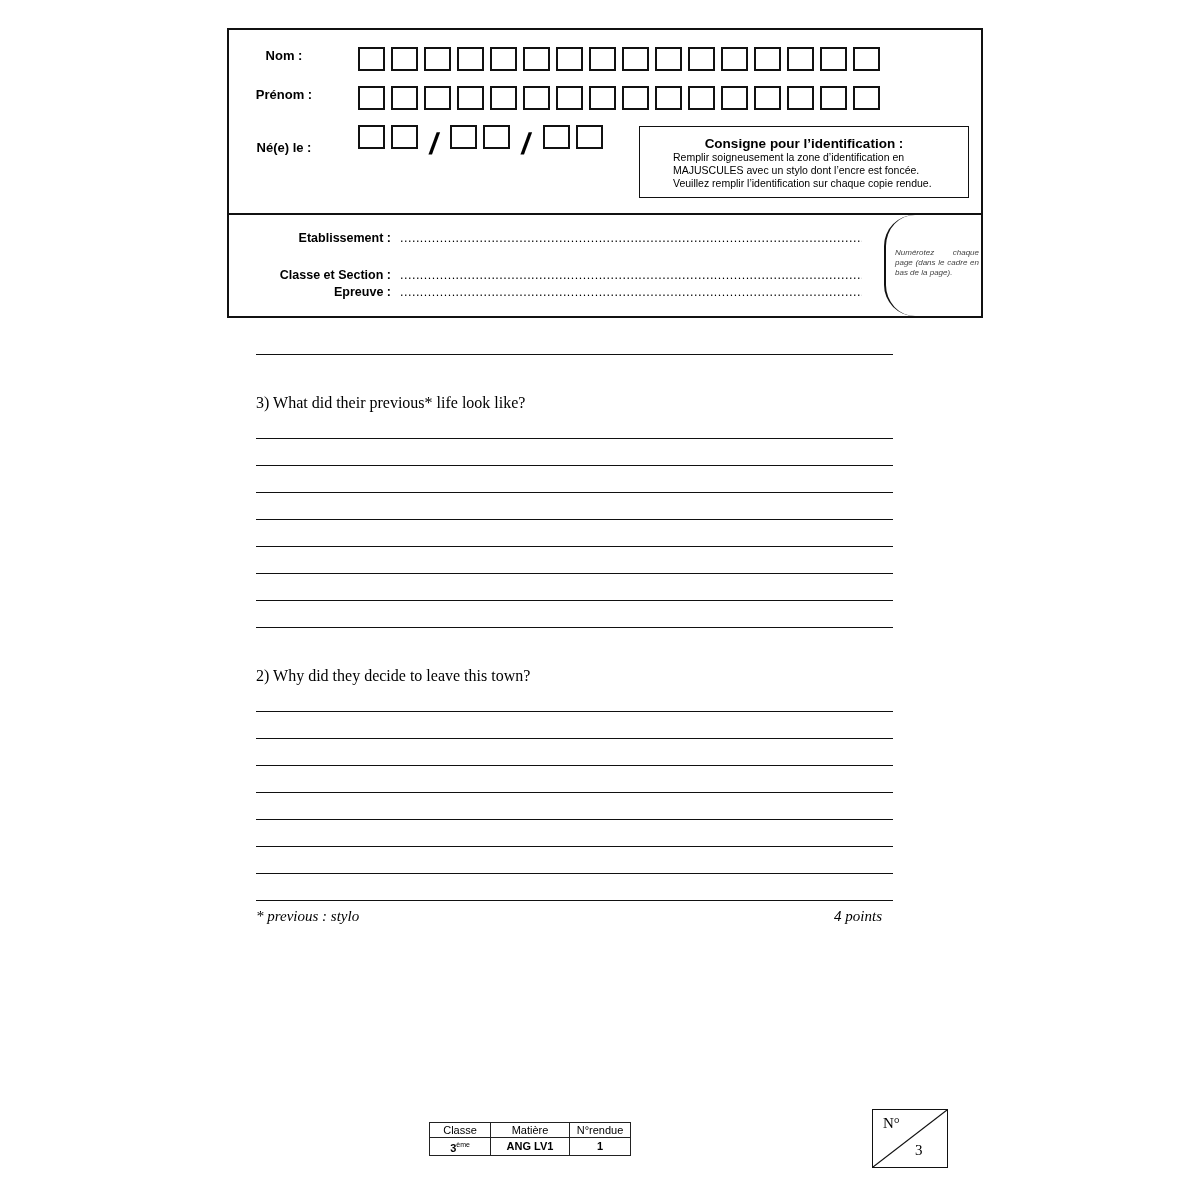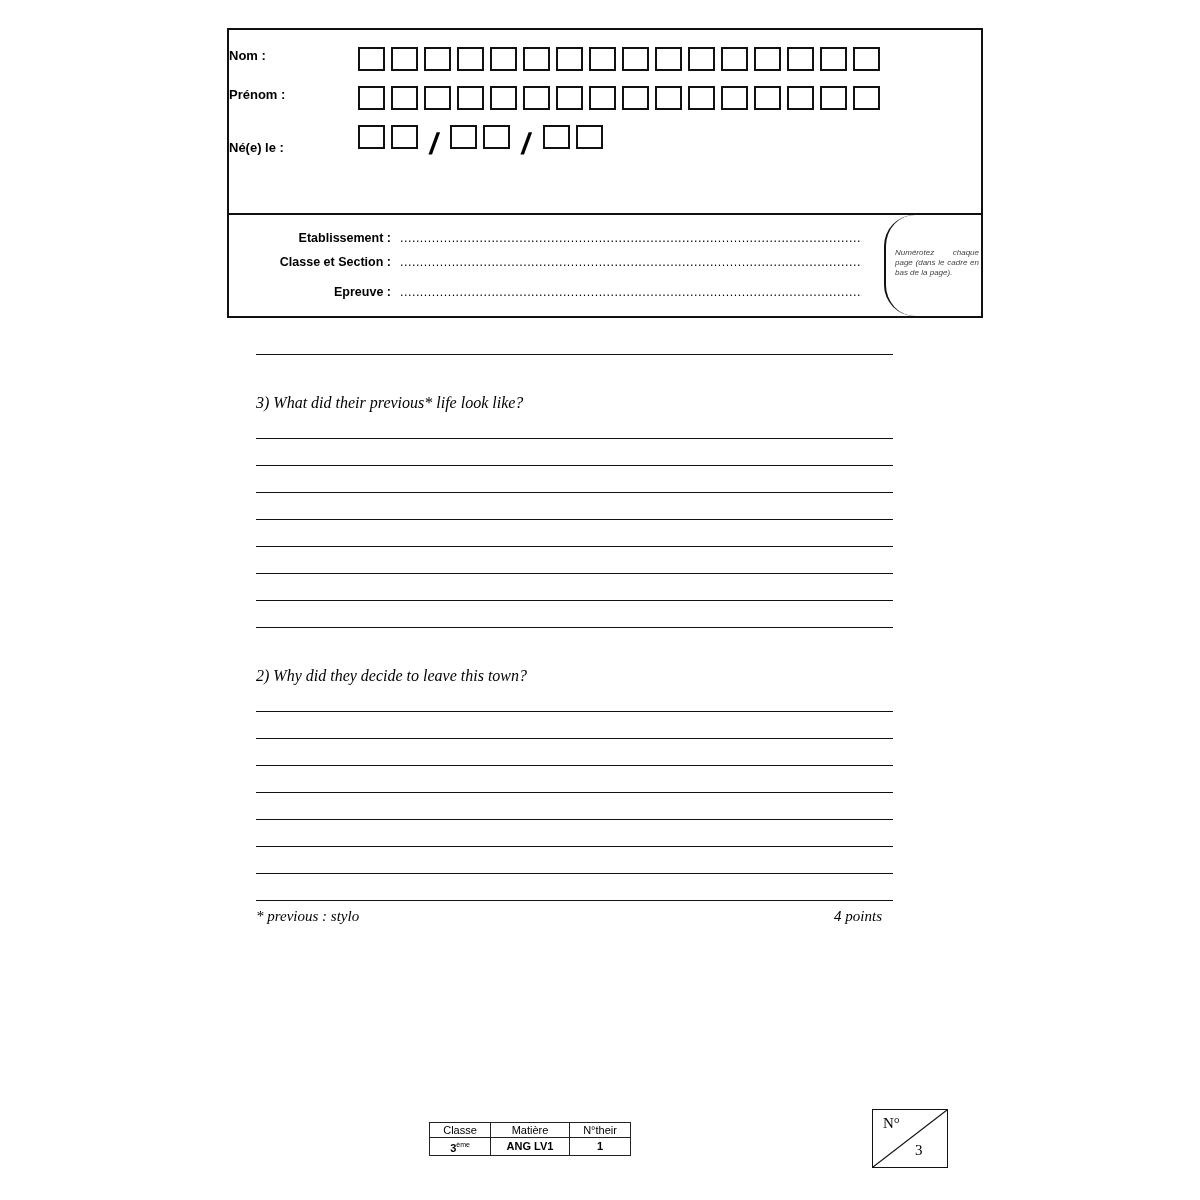--- a/index.html
+++ b/index.html
@@ -4,37 +4,37 @@
 <style>
   html, body { margin: 0; padding: 0; background: #ffffff; }
   body { width: 1200px; height: 1200px; position: relative; overflow: hidden; color: #000; }
   .sans { font-family: "Liberation Sans", "DejaVu Sans", sans-serif; }
   .serif { font-family: "Liberation Serif", "DejaVu Serif", serif; }
 
   
   .id-frame { position: absolute; left: 227px; top: 28px; width: 752px; height: 286px; border: 2.5px solid #111; box-sizing: content-box; }
   .id-top { position: absolute; left: 0; top: 0; width: 752px; height: 183px; border-bottom: 2.5px solid #111; }
   .id-bottom { position: absolute; left: 0; top: 185px; width: 752px; height: 105px; }
-  .row-label { position: absolute; font-weight: bold; font-size: 13px; text-align: left; width: 110px; }
+  .row-label { position: absolute; font-weight: bold; font-size: 13px; text-align: center; width: 110px; }
   .boxes { position: absolute; display: flex; gap: 6px; }
   .box { width: 23px; height: 20px; border: 2px solid #111; box-sizing: content-box; }
   .slash { font-size: 30px; font-weight: bold; line-height: 1; margin: 4px 6px 0 6px; transform: skewX(-10deg); }
   .consigne { position: absolute; left: 410px; top: 96px; width: 328px; height: 70px; border: 1.5px solid #111; text-align: center; }
   .consigne-title { font-size: 13.5px; font-weight: bold; margin-top: 9px; }
   .consigne-text { font-size: 10.5px; line-height: 13px; text-align: left; padding-left: 33px; }
 
   .info-row { position: absolute; left: 0; font-size: 12.5px; font-weight: bold; width: 640px; }
   .info-label { display: inline-block; width: 162px; text-align: right; }
   .info-dots { position: absolute; left: 171px; top: 0; width: 462px; overflow: hidden; white-space: nowrap; font-weight: normal; letter-spacing: 0.5px; }
   .num-cell { position: absolute; left: 655px; top: 0; width: 97px; height: 101px; border-left: 2.5px solid #111; border-radius: 31px; }
   .num-note { position: absolute; left: 9px; top: 33px; width: 84px; font-size: 8px; font-style: italic; color: #444; text-align: justify; line-height: 10px; }
 
   
   .line { position: absolute; left: 256px; width: 637px; height: 0; border-top: 1.6px solid #111; }
-  .question { position: absolute; left: 256px; font-size: 16px; font-style: italic; }
+  .question { position: absolute; left: 256px; font-size: 16px; }
   .footnote { position: absolute; left: 256px; top: 908px; font-size: 15px; font-style: italic; }
   .points { position: absolute; right: 318px; top: 908px; font-size: 15px; font-style: italic; text-align: center; }
 
   
   .meta-table { position: absolute; left: 429px; top: 1122px; border-collapse: collapse; font-size: 11px; }
   .meta-table td { border: 1.5px solid #222; text-align: center; padding: 0 4px; height: 14px; line-height: 14px; }
   .meta-table .c1 { width: 52px; } .meta-table .c2 { width: 70px; } .meta-table .c3 { width: 52px; }
   .meta-table .val { font-weight: bold; }
   sup { font-size: 7px; font-weight: normal; }
 
@@ -93,28 +93,34 @@
       <div class="box"></div>
       <div class="box"></div>
       <span class="slash">/</span>
       <div class="box"></div>
       <div class="box"></div>
       <span class="slash">/</span>
       <div class="box"></div>
       <div class="box"></div>
     </div>
 
+    <div class="consigne">
+      <div class="consigne-title">Consigne pour l’identification :</div>
+      <div class="consigne-text">Remplir soigneusement la zone d’identification en</div>
+      <div class="consigne-text">MAJUSCULES avec un stylo dont l’encre est foncée.</div>
+      <div class="consigne-text">Veuillez remplir l’identification sur chaque copie rendue.</div>
+    </div>
   </div>
 
   <div class="id-bottom">
     <div class="info-row" style="top:16px;">
       <span class="info-label">Etablissement :</span>
       <span class="info-dots">........................................................................................................................................</span>
     </div>
-    <div class="info-row" style="top:40px;">
+    <div class="info-row" style="top:53px;">
       <span class="info-label">Classe et Section :</span>
       <span class="info-dots">........................................................................................................................................</span>
     </div>
     <div class="info-row" style="top:70px;">
       <span class="info-label">Epreuve :</span>
       <span class="info-dots">........................................................................................................................................</span>
     </div>
     <div class="num-cell">
       <div class="num-note">Numérotez chaque page (dans le cadre en bas de la page).</div>
     </div>
@@ -148,21 +154,21 @@
   </div>
 
 <div class="footnote serif">* previous : stylo</div>
 <div class="points serif">4 points</div>
 
 <table class="meta-table sans">
   <tbody>
       <tr>
     <td class="c1">Classe</td>
     <td class="c2">Matière</td>
-    <td class="c3">N°their</td>
+    <td class="c3">N°rendue</td>
   </tr>
   <tr>
     <td class="val"><span>3</span><sup>ème</sup></td>
     <td class="val">ANG LV1</td>
     <td class="val">1</td>
   </tr>
 </tbody>
   </table>
 
 <div class="page-num-box serif">

